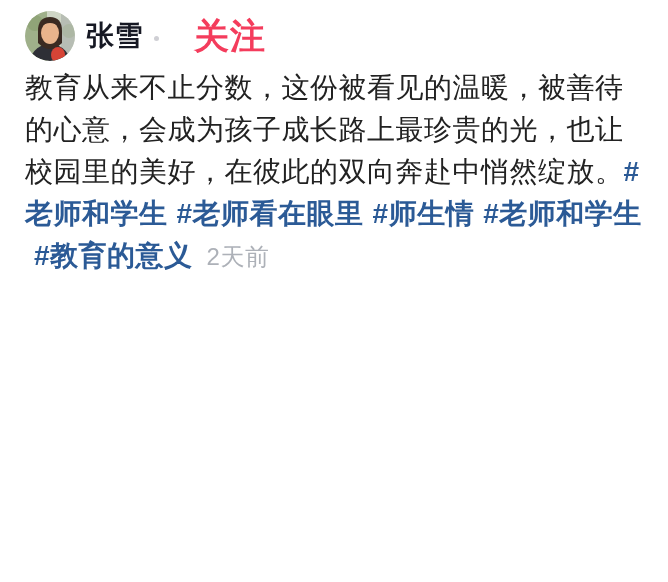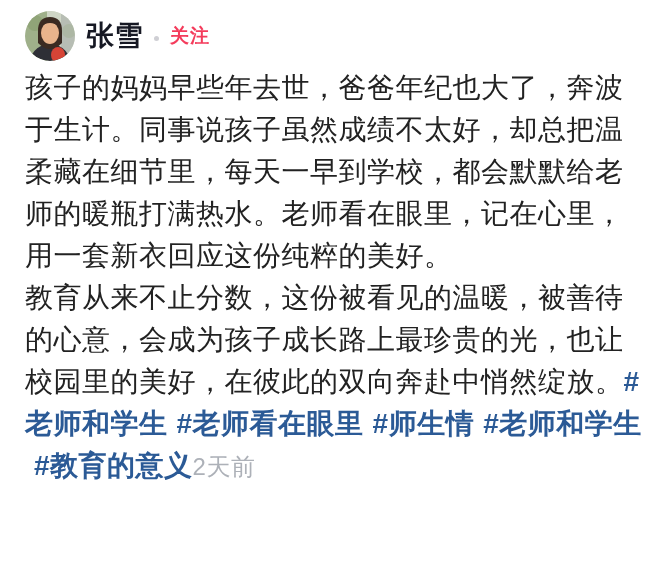--- a/index.html
+++ b/index.html
@@ -44,29 +44,30 @@
   }
   .sep-dot {
     width: 5px;
     height: 5px;
     border-radius: 50%;
     background: #cfcfd4;
     margin: 4px 11px 0 11px;
     flex: 0 0 auto;
   }
   .follow-btn {
-    font-size: 19px;
+    font-size: 35px;
     font-weight: 600;
     color: #f43c5c;
     letter-spacing: 1px;
     background: none;
     border: none;
     font-family: inherit;
     cursor: pointer;
     padding: 0;
+    margin-left: 24px;
   }
   
   .post-body {
     margin-top: 6px;
     width: 620px;
     font-size: 28px;
     line-height: 42px;
     letter-spacing: 0.5px;
     color: #222222;
     word-break: break-all;
@@ -76,20 +77,21 @@
     color: #2b5a96;
     font-weight: 700;
     cursor: pointer;
     margin-left: 9px;
   }
   .timestamp {
     color: #adb1b8;
     font-size: 24px;
     font-weight: 400;
     letter-spacing: 0.5px;
+    margin-left: 14px;
   }
 </style>
 </head>
 <body>
 
 <div class="post-card">
 
   <div class="post-header">
     <div class="avatar">
       <svg viewBox="0 0 50 50" aria-hidden="true">
@@ -116,17 +118,16 @@
           <ellipse cx="33" cy="44" rx="7" ry="8" fill="#d64436"></ellipse>
         </g>
       </svg>
     </div>
     <span class="username">张雪</span>
     <span class="sep-dot"></span>
     <button class="follow-btn">关注</button>
   </div>
 
   <div class="post-body">
-    <p>孩子的妈妈早些年去世，爸爸年纪也大了，奔波于生计。同事说孩子虽然成绩不太好，却总把温柔藏在细节里，每天一早到学校，都会默默给老师的暖瓶打满热水。老师看在眼里，记在心里，用一套新衣回应这份纯粹的美好。</p>
     <p><span>教育从来不止分数，这份被看见的温暖，被善待的心意，会成为孩子成长路上最珍贵的光，也让校园里的美好，在彼此的双向奔赴中悄然绽放。</span><span class="hashtag" style="margin-left:0">#老师和学生</span><span class="hashtag">#老师看在眼里</span><span class="hashtag">#师生情</span><span class="hashtag">#老师和学生</span><span class="hashtag">#教育的意义</span><span class="timestamp">2天前</span></p>
   </div>
 
 </div>
 
 </body></html>

